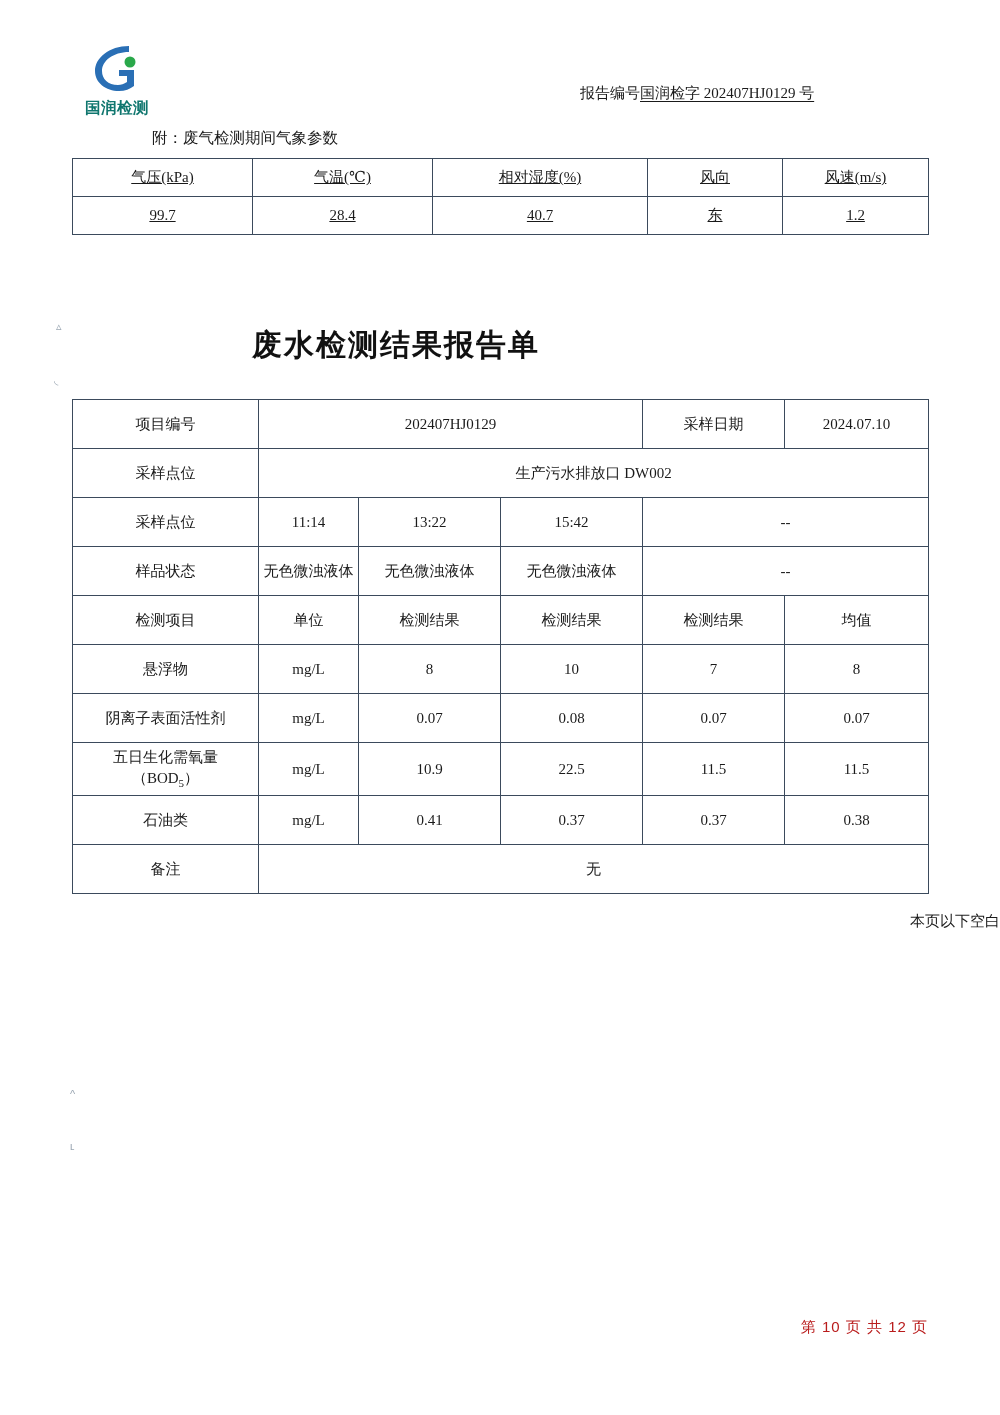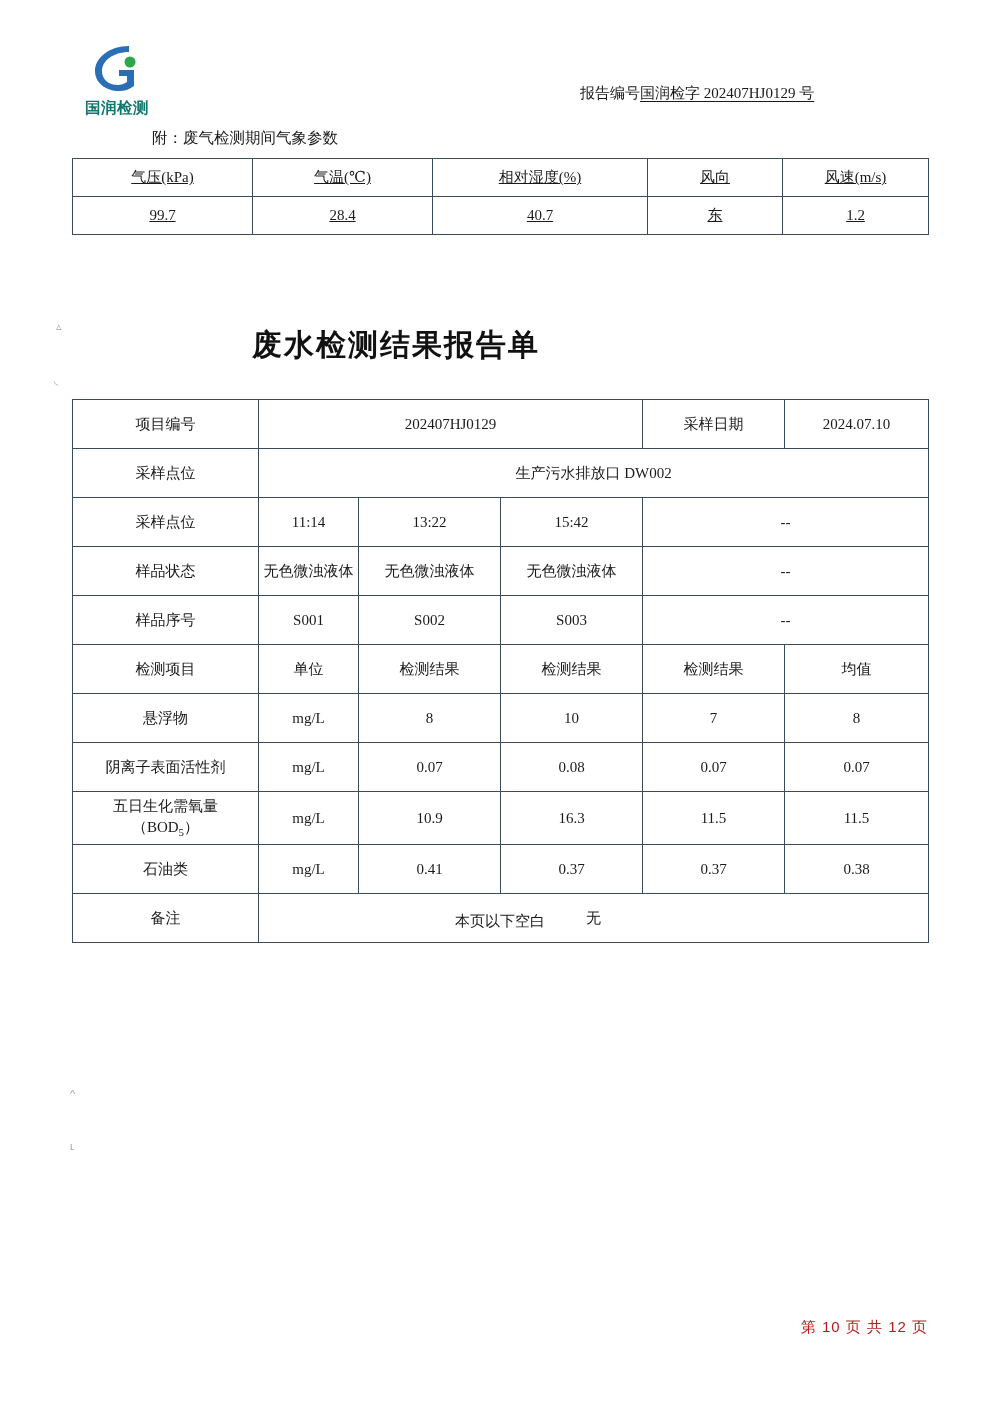--- a/index.html
+++ b/index.html
@@ -126,21 +126,21 @@
   }
   .two-line {
     line-height: 1.25;
   }
 
   .blank-note {
     position: absolute;
     left: 0;
     top: 912px;
     width: 1000px;
-    text-align: center;
+    text-align: right;
     font-size: 15px;
   }
 
   
   .footer {
     position: absolute;
     right: 72px;
     top: 1318px;
     font-family: "Liberation Sans", "DejaVu Sans", sans-serif;
     font-size: 15px;
@@ -237,27 +237,20 @@
       <td colspan="2">--</td>
     </tr>
     <tr>
       <td>样品状态</td>
       <td>无色微浊液体</td>
       <td>无色微浊液体</td>
       <td>无色微浊液体</td>
       <td colspan="2">--</td>
     </tr>
     <tr>
-      <td>样品序号</td>
-      <td>S001</td>
-      <td>S002</td>
-      <td>S003</td>
-      <td colspan="2">--</td>
-    </tr>
-    <tr>
       <td>检测项目</td>
       <td>单位</td>
       <td>检测结果</td>
       <td>检测结果</td>
       <td>检测结果</td>
       <td>均值</td>
     </tr>
     <tr>
       <td>悬浮物</td>
       <td>mg/L</td>
@@ -274,21 +267,21 @@
       <td>0.07</td>
       <td>0.07</td>
     </tr>
     <tr>
       <td class="tall two-line">
         <div>五日生化需氧量</div>
         <div>（BOD<span class="sub">5</span>）</div>
       </td>
       <td class="tall">mg/L</td>
       <td class="tall">10.9</td>
-      <td class="tall">16.3</td>
+      <td class="tall">22.5</td>
       <td class="tall">11.5</td>
       <td class="tall">11.5</td>
     </tr>
     <tr>
       <td>石油类</td>
       <td>mg/L</td>
       <td>0.41</td>
       <td>0.37</td>
       <td>0.37</td>
       <td>0.38</td>

